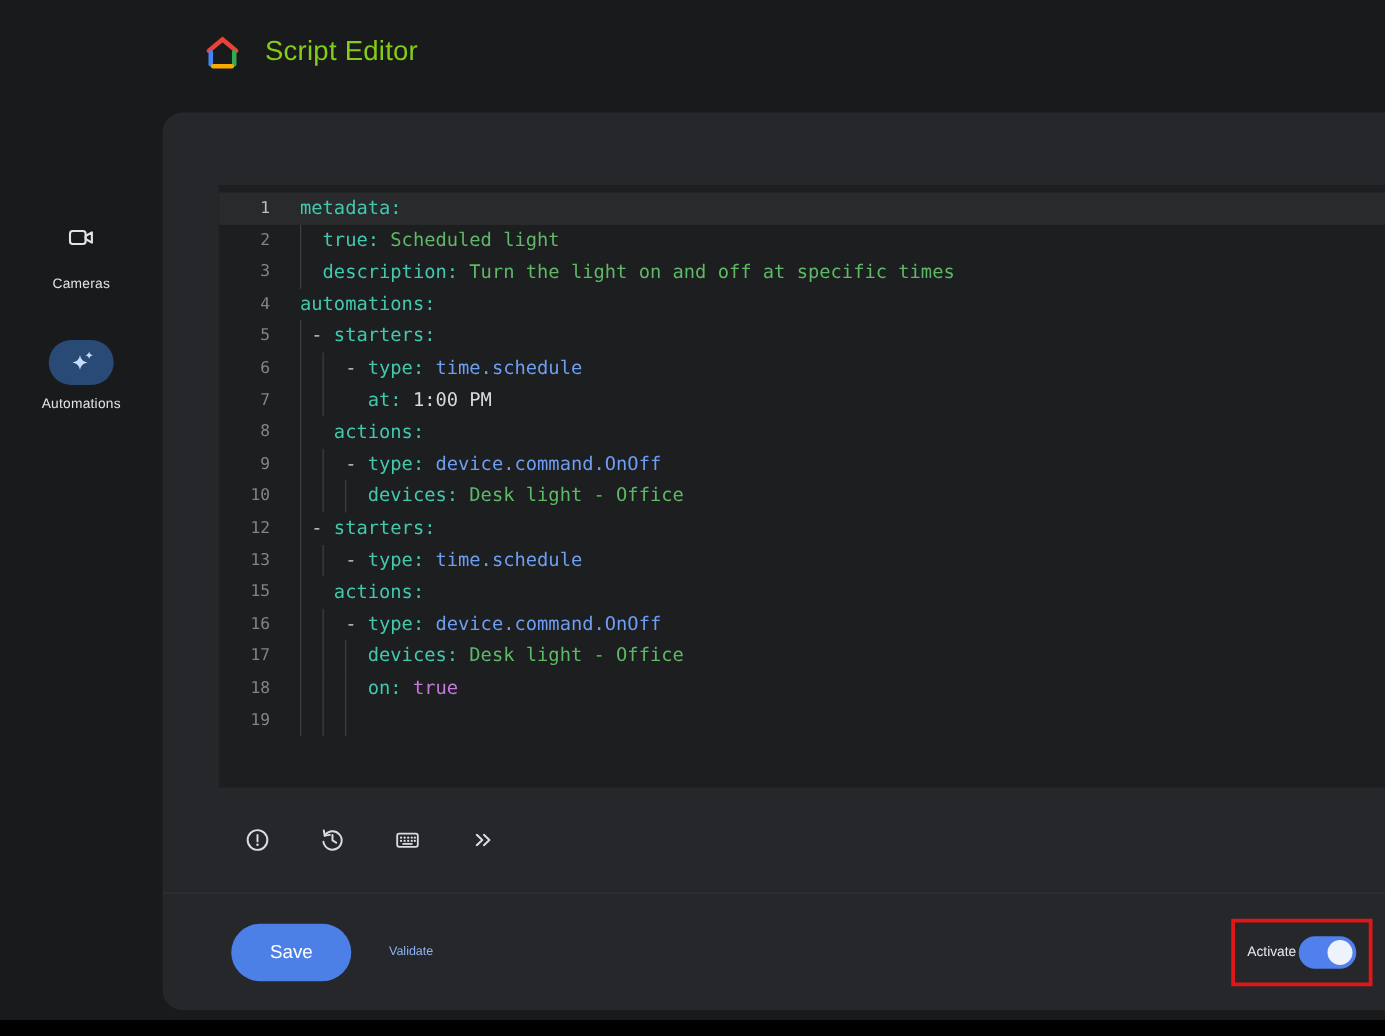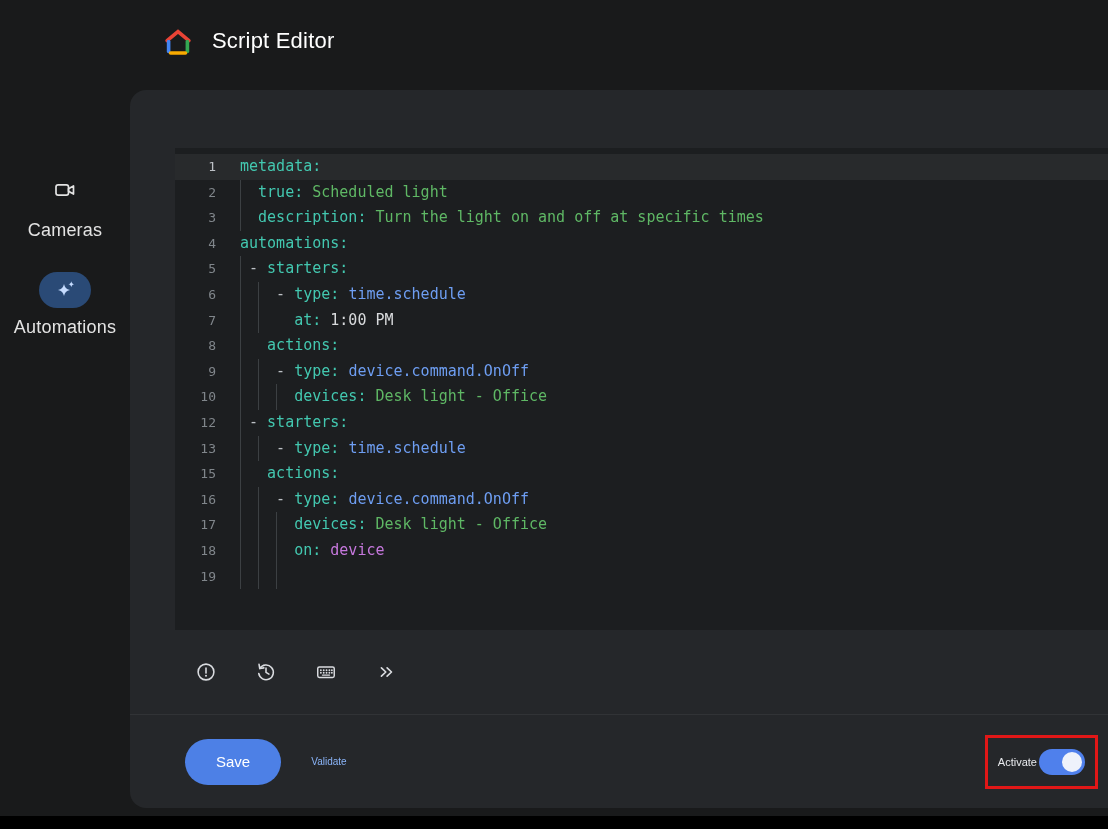--- a/index.html
+++ b/index.html
@@ -7,26 +7,26 @@
   body {
     position:relative;
     background:var(--page-bg,#191a1b);
     font-family:"Liberation Sans", sans-serif;
     color:var(--text-primary,#e3e3e3);
   }
 
   
   .header { position:absolute; left:0; top:0; width:100%; height:78px; }
   .logo { position:absolute; left:162px; top:25px; width:32px; height:32px; }
-  .app-title { position:absolute; left:212px; top:28px; font-size:22px; font-weight:400; color:#ffffff; letter-spacing:.2px; }
+  .app-title { position:absolute; left:212px; top:28px; font-size:22px; font-weight:400; color:#84cc16; letter-spacing:.2px; }
 
   
   .sidebar { position:absolute; left:0; top:78px; width:130px; bottom:0; }
   .nav-item { position:absolute; left:0; width:130px; text-align:center; cursor:pointer; }
-  .nav-item .nav-label { display:block; font-size:18px; color:#e3e3e3; letter-spacing:.2px; }
+  .nav-item .nav-label { display:block; font-size:11px; color:#e3e3e3; letter-spacing:.2px; }
   .nav-cameras { top:100px; }
   .nav-cameras .nav-icon { display:inline-flex; width:24px; height:24px; color:#e3e3e3; }
   .nav-cameras .nav-label { margin-top:14px; }
   .nav-automations { top:194px; }
   .pill { display:inline-flex; align-items:center; justify-content:center; width:52px; height:36px;
           border-radius:18px; background:var(--pill-bg,#2a4a76); color:var(--icon-active,#c6dcff); }
   .pill svg { width:24px; height:24px; }
   .nav-automations .nav-label { margin-top:9px; }
 
   
@@ -174,21 +174,21 @@
       <div class="line">
         <span class="ln">16</span>
         <span class="code"><i class="guide" style="left: calc(0ch + 8px);"></i><i class="guide" style="left: calc(2ch + 8px);"></i><span class="tk-plain">    - </span><span class="tk-key">type:</span><span class="tk-plain"> </span><span class="tk-blue">device.command.OnOff</span></span>
       </div>
       <div class="line">
         <span class="ln">17</span>
         <span class="code"><i class="guide" style="left: calc(0ch + 8px);"></i><i class="guide" style="left: calc(2ch + 8px);"></i><i class="guide" style="left: calc(4ch + 8px);"></i><span class="tk-plain">      </span><span class="tk-key">devices:</span><span class="tk-plain"> </span><span class="tk-string">Desk light - Office</span></span>
       </div>
       <div class="line">
         <span class="ln">18</span>
-        <span class="code"><i class="guide" style="left: calc(0ch + 8px);"></i><i class="guide" style="left: calc(2ch + 8px);"></i><i class="guide" style="left: calc(4ch + 8px);"></i><span class="tk-plain">      </span><span class="tk-key">on:</span><span class="tk-plain"> </span><span class="tk-bool">device</span></span>
+        <span class="code"><i class="guide" style="left: calc(0ch + 8px);"></i><i class="guide" style="left: calc(2ch + 8px);"></i><i class="guide" style="left: calc(4ch + 8px);"></i><span class="tk-plain">      </span><span class="tk-key">on:</span><span class="tk-plain"> </span><span class="tk-bool">true</span></span>
       </div>
       <div class="line">
         <span class="ln">19</span>
         <span class="code"><i class="guide" style="left: calc(0ch + 8px);"></i><i class="guide" style="left: calc(2ch + 8px);"></i><i class="guide" style="left: calc(4ch + 8px);"></i></span>
       </div>
     </div>
 
   <div class="toolbar">
     <button class="icon-btn">
       <svg viewBox="0 0 24 24">

